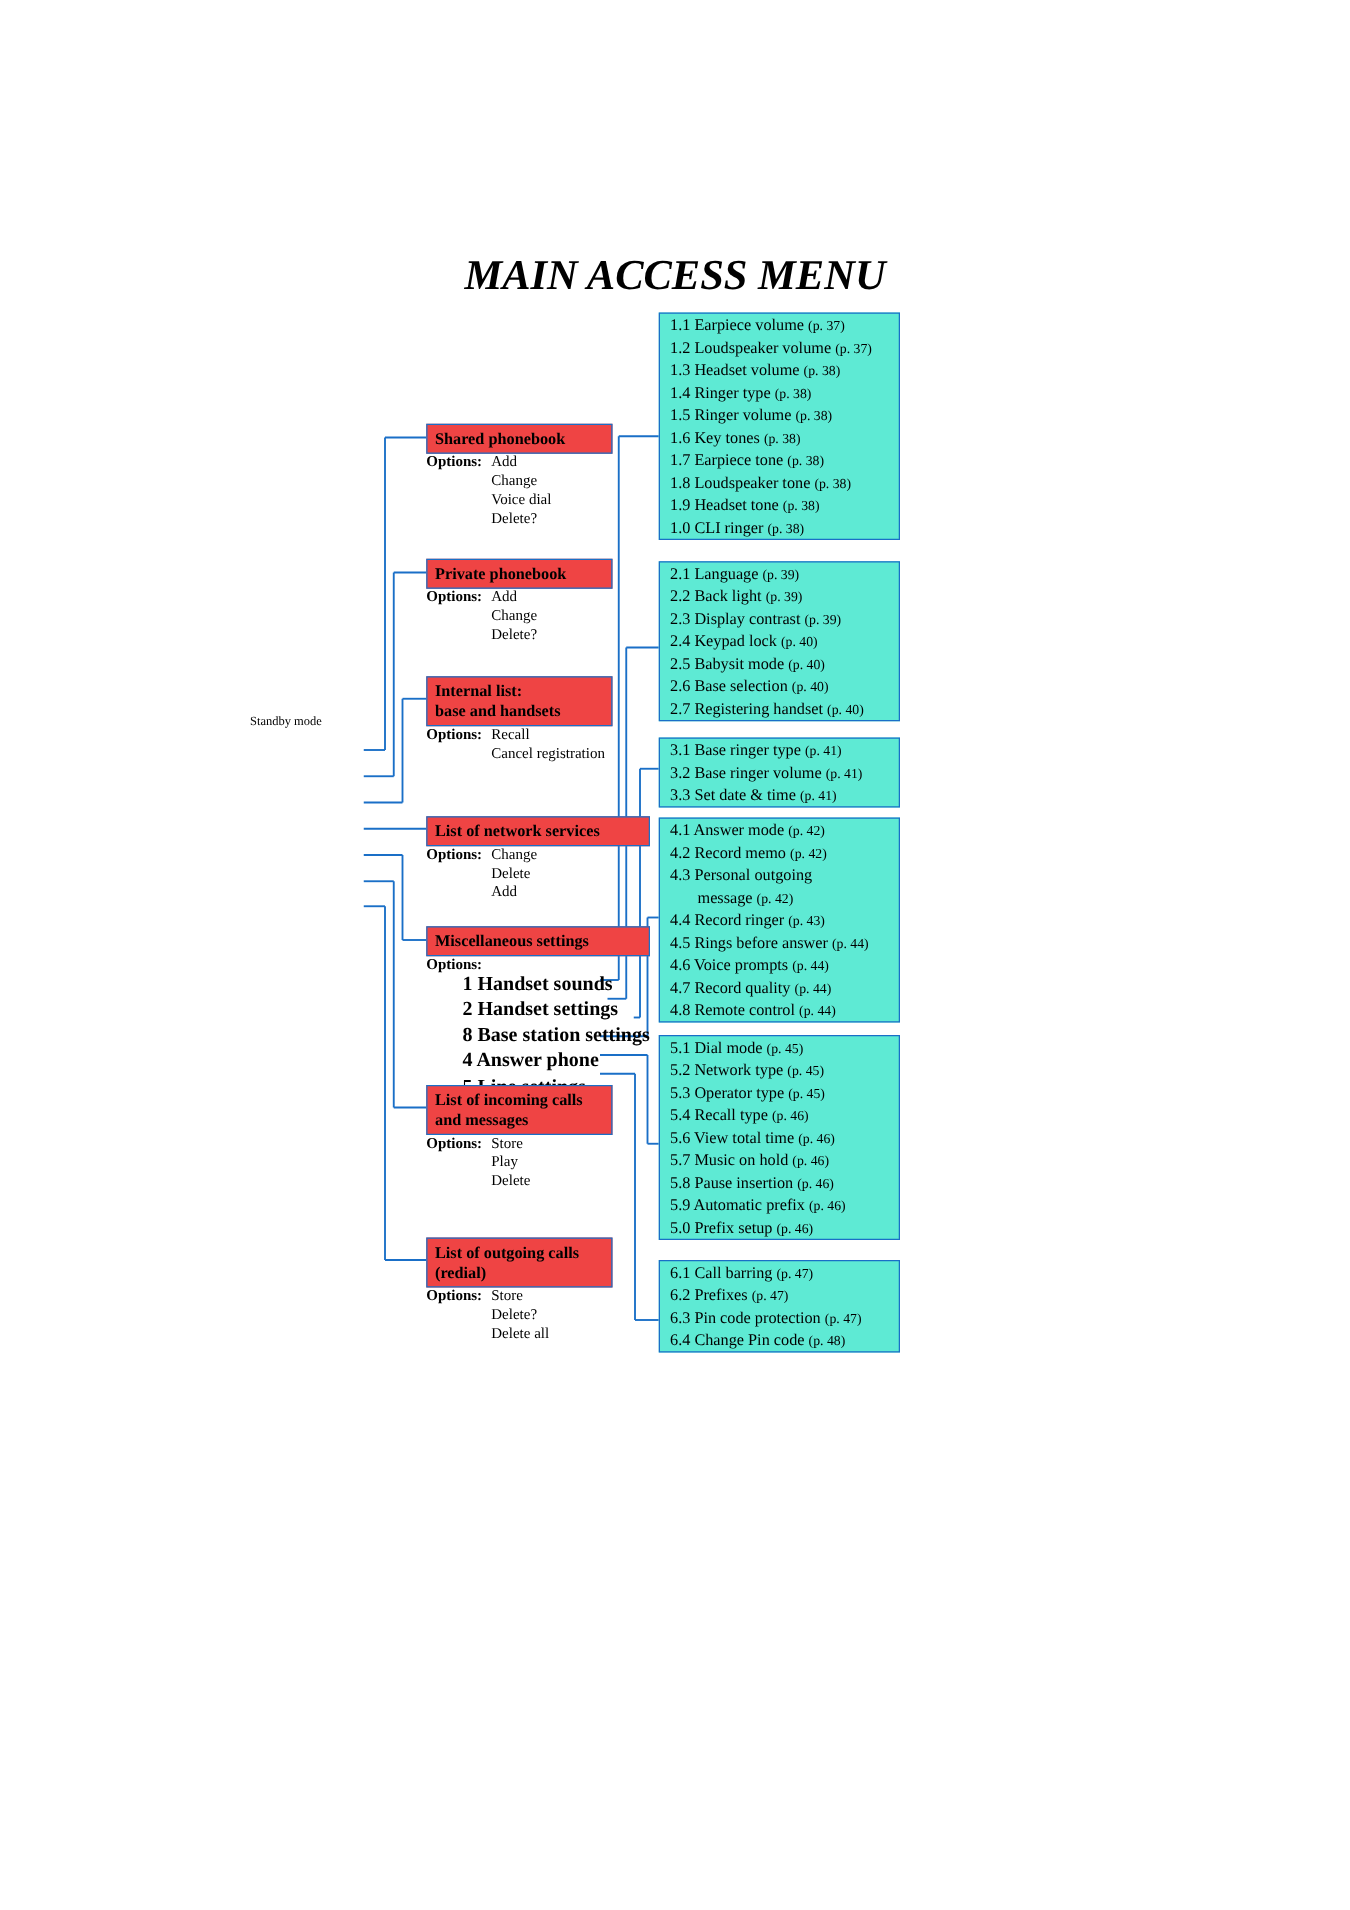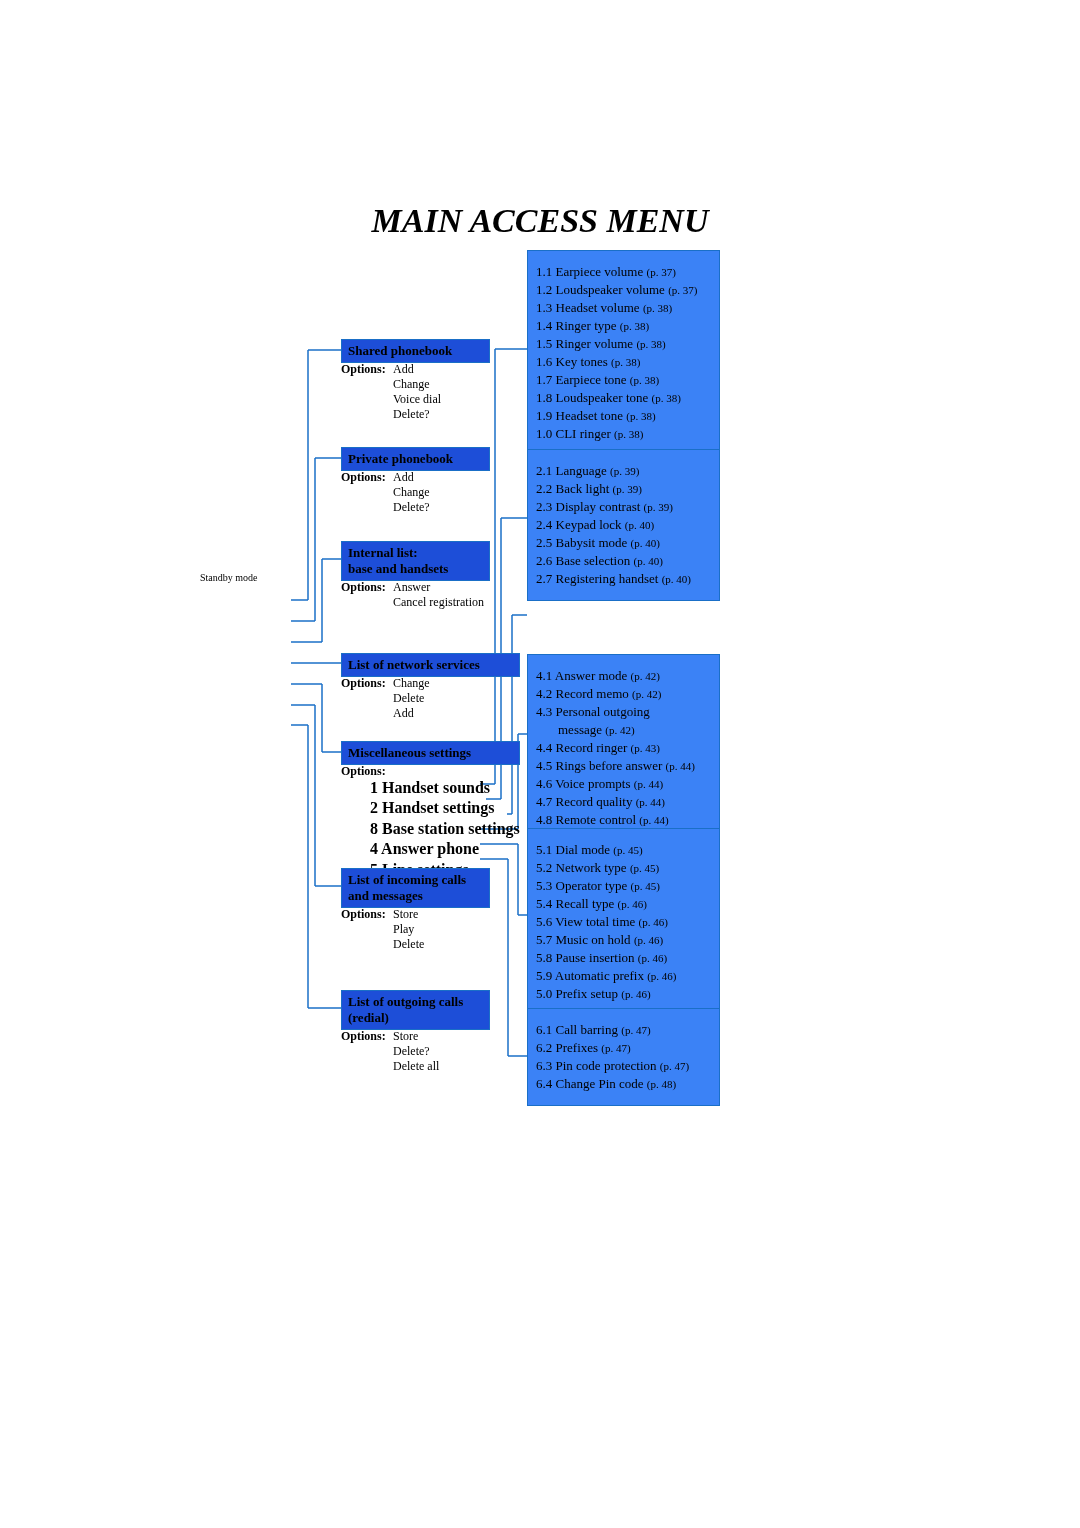--- a/index.html
+++ b/index.html
@@ -37,38 +37,38 @@
     font-size: 14px;
   }
   .left-box div { padding: 2px 0; }
   .mid-box {
     position: absolute;
     border: 1.5px solid #1a6fc7;
     padding: 3px 6px;
     font-size: 13px;
     font-weight: bold;
     width: 135px;
-    background: #1d4ed8;
+    background: #ef4444;
   }
   .mid-box.wide { width: 165px; }
   .opts {
     position: absolute;
     font-size: 12px;
   }
   .opts .lbl { font-weight: bold; display:inline-block; width:52px; vertical-align:top;}
   .opts .vals { display:inline-block; }
   .opts .vals div { line-height: 1.25; }
   .opts .bold-list div { font-weight: bold; line-height: 1.28; font-size: 16px;}
   .right-box {
     position: absolute;
     border: 1.5px solid #1a6fc7;
-    padding: 12px 8px;
+    padding: 0 8px;
     font-size: 13px;
     width: 175px;
-    background:#3b82f6;
+    background:#5eead4;
   }
   .right-box .row { padding: 1px 0; }
   .right-box .pg { font-size: 11px; }
   .right-box .sub { padding-left: 22px; }
   svg.connectors {
     position: absolute;
     top: 0; left: 0;
     width: 1080px;
     height: 1528px;
     pointer-events: none;
@@ -126,21 +126,21 @@
   <div class="std-label" style="left:200px; top:558px;">Standby mode</div>
 
 
   <div class="mid-box" style="left:341px; top:325px;">Shared phonebook</div>
   <div class="opts" style="left:341px; top:348px;"><span class="lbl">Options:</span><span class="vals" id="o_shared"><div>Add</div><div>Change</div><div>Voice dial</div><div>Delete?</div></span></div>
 
   <div class="mid-box" style="left:341px; top:433px;">Private phonebook</div>
   <div class="opts" style="left:341px; top:456px;"><span class="lbl">Options:</span><span class="vals" id="o_private"><div>Add</div><div>Change</div><div>Delete?</div></span></div>
 
   <div class="mid-box" style="left:341px; top:527px;"><span>Internal list:</span><br><span>base and handsets</span></div>
-  <div class="opts" style="left:341px; top:566px;"><span class="lbl">Options:</span><span class="vals" id="o_internal"><div>Answer</div><div>Cancel registration</div></span></div>
+  <div class="opts" style="left:341px; top:566px;"><span class="lbl">Options:</span><span class="vals" id="o_internal"><div>Recall</div><div>Cancel registration</div></span></div>
 
   <div class="mid-box wide" style="left:341px; top:639px;">List of network services</div>
   <div class="opts" style="left:341px; top:662px;"><span class="lbl">Options:</span><span class="vals" id="o_services"><div>Change</div><div>Delete</div><div>Add</div></span></div>
 
   <div class="mid-box wide" style="left:341px; top:727px;">Miscellaneous settings</div>
   <div class="opts" style="left:341px; top:750px;"><span class="lbl">Options:</span></div>
   <div class="opts" style="left:370px; top:764px;"><span class="vals bold-list" id="o_misc"><div>1 Handset sounds</div><div>2 Handset settings</div><div>8 Base station settings</div><div>4 Answer phone</div><div>5 Line settings</div><div>6 Security</div></span></div>
 
   <div class="mid-box" style="left:341px; top:854px;"><span>List of incoming calls</span><br><span>and messages</span></div>
   <div class="opts" style="left:341px; top:893px;"><span class="lbl">Options:</span><span class="vals" id="o_incoming"><div>Store</div><div>Play</div><div>Delete</div></span></div>
@@ -162,20 +162,25 @@
     </div>
   <div class="right-box" id="rb2" style="left:527px; top:435px;">
       <div class="row">2.1 Language <span class="pg">(p. 39)</span></div>
       <div class="row">2.2 Back light <span class="pg">(p. 39)</span></div>
       <div class="row">2.3 Display contrast <span class="pg">(p. 39)</span></div>
       <div class="row">2.4 Keypad lock <span class="pg">(p. 40)</span></div>
       <div class="row">2.5 Babysit mode <span class="pg">(p. 40)</span></div>
       <div class="row">2.6 Base selection <span class="pg">(p. 40)</span></div>
       <div class="row">2.7 Registering handset <span class="pg">(p. 40)</span></div>
     </div>
+  <div class="right-box" id="rb3" style="left:527px; top:576px;">
+      <div class="row">3.1 Base ringer type <span class="pg">(p. 41)</span></div>
+      <div class="row">3.2 Base ringer volume <span class="pg">(p. 41)</span></div>
+      <div class="row">3.3 Set date &amp; time <span class="pg">(p. 41)</span></div>
+    </div>
   <div class="right-box" id="rb4" style="left:527px; top:640px;">
       <div class="row">4.1 Answer mode <span class="pg">(p. 42)</span></div>
       <div class="row">4.2 Record memo <span class="pg">(p. 42)</span></div>
       <div class="row">4.3 Personal outgoing</div>
       <div class="row sub">message <span class="pg">(p. 42)</span></div>
       <div class="row">4.4 Record ringer <span class="pg">(p. 43)</span></div>
       <div class="row">4.5 Rings before answer <span class="pg">(p. 44)</span></div>
       <div class="row">4.6 Voice prompts <span class="pg">(p. 44)</span></div>
       <div class="row">4.7 Record quality <span class="pg">(p. 44)</span></div>
       <div class="row">4.8 Remote control <span class="pg">(p. 44)</span></div>

